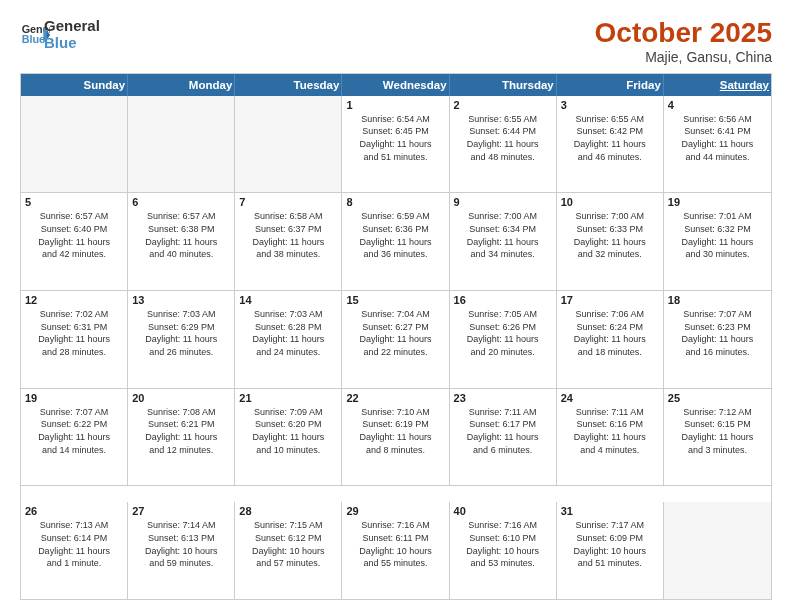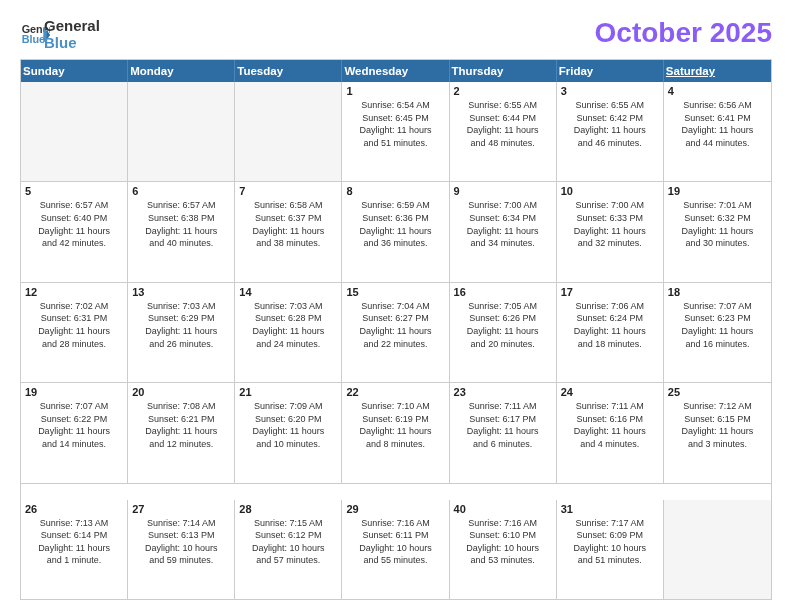--- a/index.html
+++ b/index.html
@@ -31,21 +31,21 @@
     .logo-icon {
       width: 30px;
       height: 30px;
     }
     .title-block {
       text-align: right;
     }
     .title-block h1 {
       font-size: 28px;
       font-weight: bold;
-      color: #8b5cf6;
+      color: #c2410c;
       line-height: 1.1;
     }
     .title-block h2 {
       font-size: 14px;
       font-weight: normal;
       color: #444;
     }
     .calendar {
       flex: 1;
       display: flex;
@@ -54,21 +54,21 @@
     }
     .cal-header-row {
       display: grid;
       grid-template-columns: repeat(7, 1fr);
       background: #2e6da4;
     }
     .cal-header-cell {
       color: #fff;
       font-size: 11.5px;
       font-weight: bold;
-      text-align: left;
+      text-align: right;
       padding: 5px 2px;
       border-right: 1px solid #4a85bb;
     }
     .cal-header-cell:last-child { border-right: none; text-decoration: underline; }
     .cal-body {
       flex: 1;
       display: flex;
       flex-direction: column;
     }
     .cal-week {
@@ -114,20 +114,21 @@
         <polygon points="28,8 36,18 28,28" fill="#4a90c4"></polygon>
         <polygon points="32,12 36,18 32,24" fill="#2e6da4"></polygon>
       </svg>
       <div style="display:flex;flex-direction:column;line-height:1.1;margin-left:-10px">
         <span style="font-size:15px;font-weight:bold;color:#333;">General</span>
         <span style="font-size:15px;font-weight:bold;color:#4a90c4;">Blue</span>
       </div>
     </div>
     <div class="title-block">
       <h1>October 2025</h1>
+      <h2>Majie, Gansu, China</h2>
     </div>
   </div>
 
   <div class="calendar">
     <div class="cal-header-row" id="cal-header">
         <div class="cal-header-cell">Sunday</div>
         <div class="cal-header-cell">Monday</div>
         <div class="cal-header-cell">Tuesday</div>
         <div class="cal-header-cell">Wednesday</div>
         <div class="cal-header-cell">Thursday</div>

